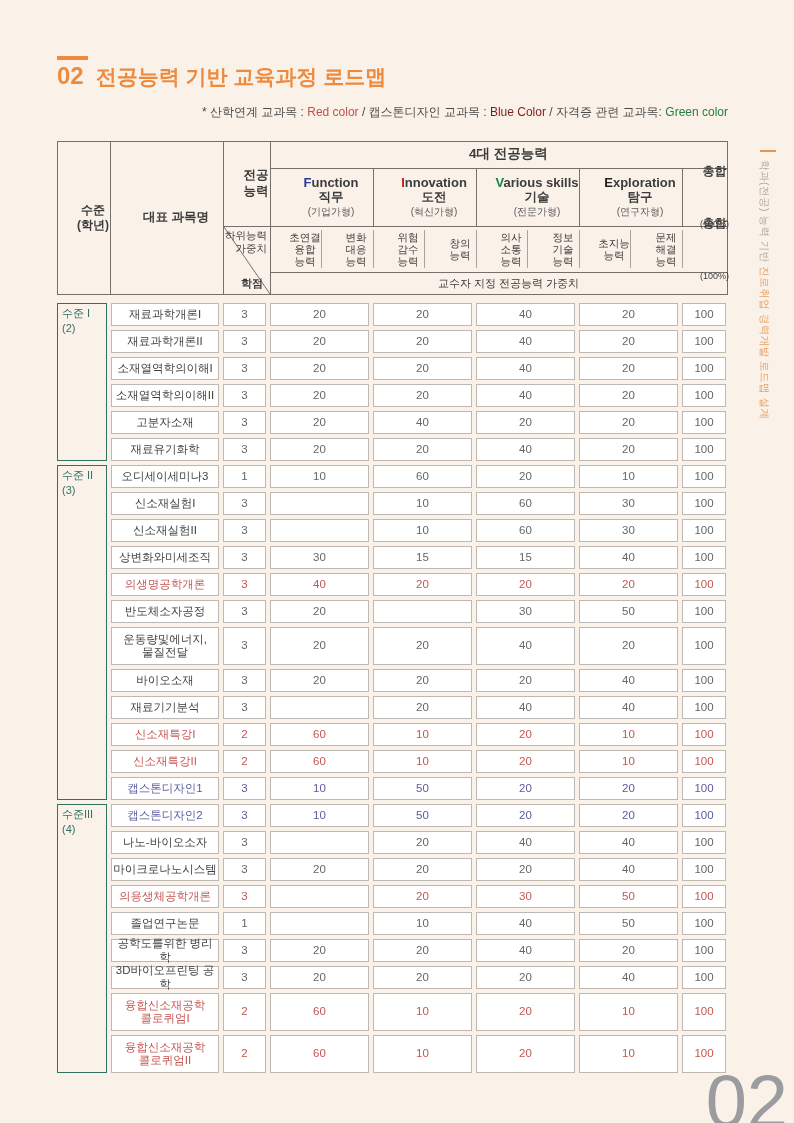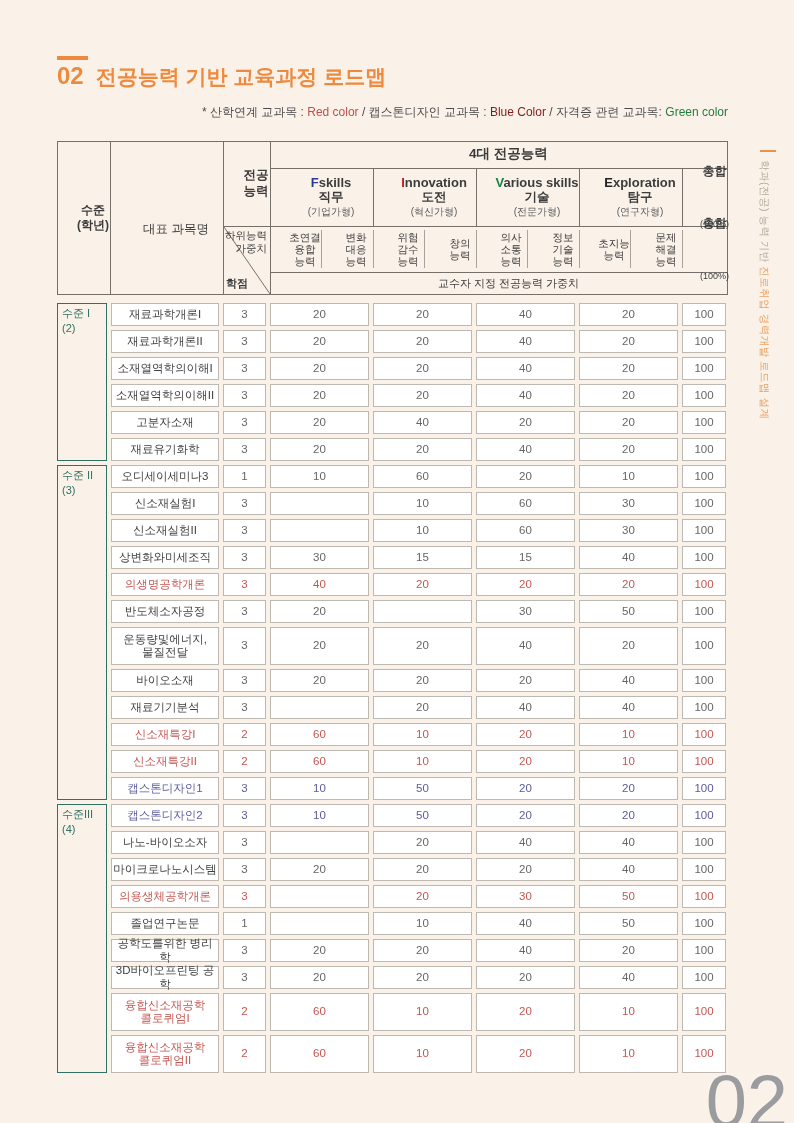--- a/index.html
+++ b/index.html
@@ -17,26 +17,26 @@
   
   .legend{position:absolute;top:104px;right:66px;font-size:12px;color:#4a4a4a;white-space:nowrap;}
   .c-red{color:#C0504D;} .c-blue{color:#7f1d1d;text-align:right;} .c-green{color:#257C3E;}
   
   .tbl{position:absolute;left:57px;top:141px;width:671px;}
   .thead{position:relative;width:671px;height:154px;}
   .thead svg{position:absolute;left:0;top:0;}
   .hcell{position:absolute;display:flex;align-items:center;justify-content:center;
          text-align:center;white-space:pre-line;line-height:1.25;box-sizing:border-box;padding-left:19px;}
   .h-level{left:0;top:0;width:53px;height:154px;font-size:12px;font-weight:700;}
-  .h-course{left:53px;top:12px;width:113px;height:154px;font-size:12.5px;font-weight:400;}
+  .h-course{left:53px;top:0;width:113px;height:154px;font-size:12.5px;font-weight:700;}
   .h-ability{left:166px;top:0;width:47px;height:85px;font-size:12.5px;font-weight:700;}
   .h-subweight{left:166px;top:85px;width:47px;height:46px;font-size:10.5px;
                align-items:flex-start;justify-content:flex-end;padding:3px 3px 0 0;text-align:right;}
   .h-credits{left:166px;top:131px;width:47px;height:23px;font-size:11px;font-weight:700;
-             justify-content:flex-start;padding-left:3px;}
+             justify-content:flex-start;padding-left:18px;}
   .h-four{left:213px;top:0;width:458px;height:27px;font-size:13.5px;font-weight:700;}
   .h-comp{top:27px;width:103px;height:58px;flex-direction:column;}
   .comp-en{font-size:13px;font-weight:700;line-height:1.1;}
   .comp-ko{font-size:12.5px;font-weight:700;line-height:1.2;}
   .comp-type{font-size:10px;color:#5a5a5a;margin-top:1px;}
   .f-blue{color:#2B3990;} .f-red{color:#C11B1B;} .f-green{color:#168243;} .f-dark{color:#222;}
   .h-sub{top:85px;width:51px;height:46px;font-size:10.5px;line-height:1.15;}
   .h-total{flex-direction:column;}
   .t-big{font-size:12px;font-weight:700;line-height:1.2;}
   .t-small{font-size:9px;margin-top:41px;}
@@ -117,21 +117,21 @@
 (학년)</div>
       <div class="hcell h-course">대표 과목명</div>
       <div class="hcell h-ability">전공
 능력</div>
       <div class="hcell h-subweight">하위능력
 가중치</div>
       <div class="hcell h-credits">학점</div>
       <div class="hcell h-four">4대 전공능력</div>
 
       <div class="hcell h-comp" style="left:213px">
-        <div class="comp-en"><span class="f-blue">F</span><span>skills</span></div>
+        <div class="comp-en"><span class="f-blue">F</span><span>unction</span></div>
         <div class="comp-ko">직무</div>
         <div class="comp-type">(기업가형)</div>
       </div>
       <div class="hcell h-comp" style="left:316px">
         <div class="comp-en"><span class="f-red">I</span><span>nnovation</span></div>
         <div class="comp-ko">도전</div>
         <div class="comp-type">(혁신가형)</div>
       </div>
       <div class="hcell h-comp" style="left:419px">
         <div class="comp-en"><span class="f-green">V</span><span>arious skills</span></div>

